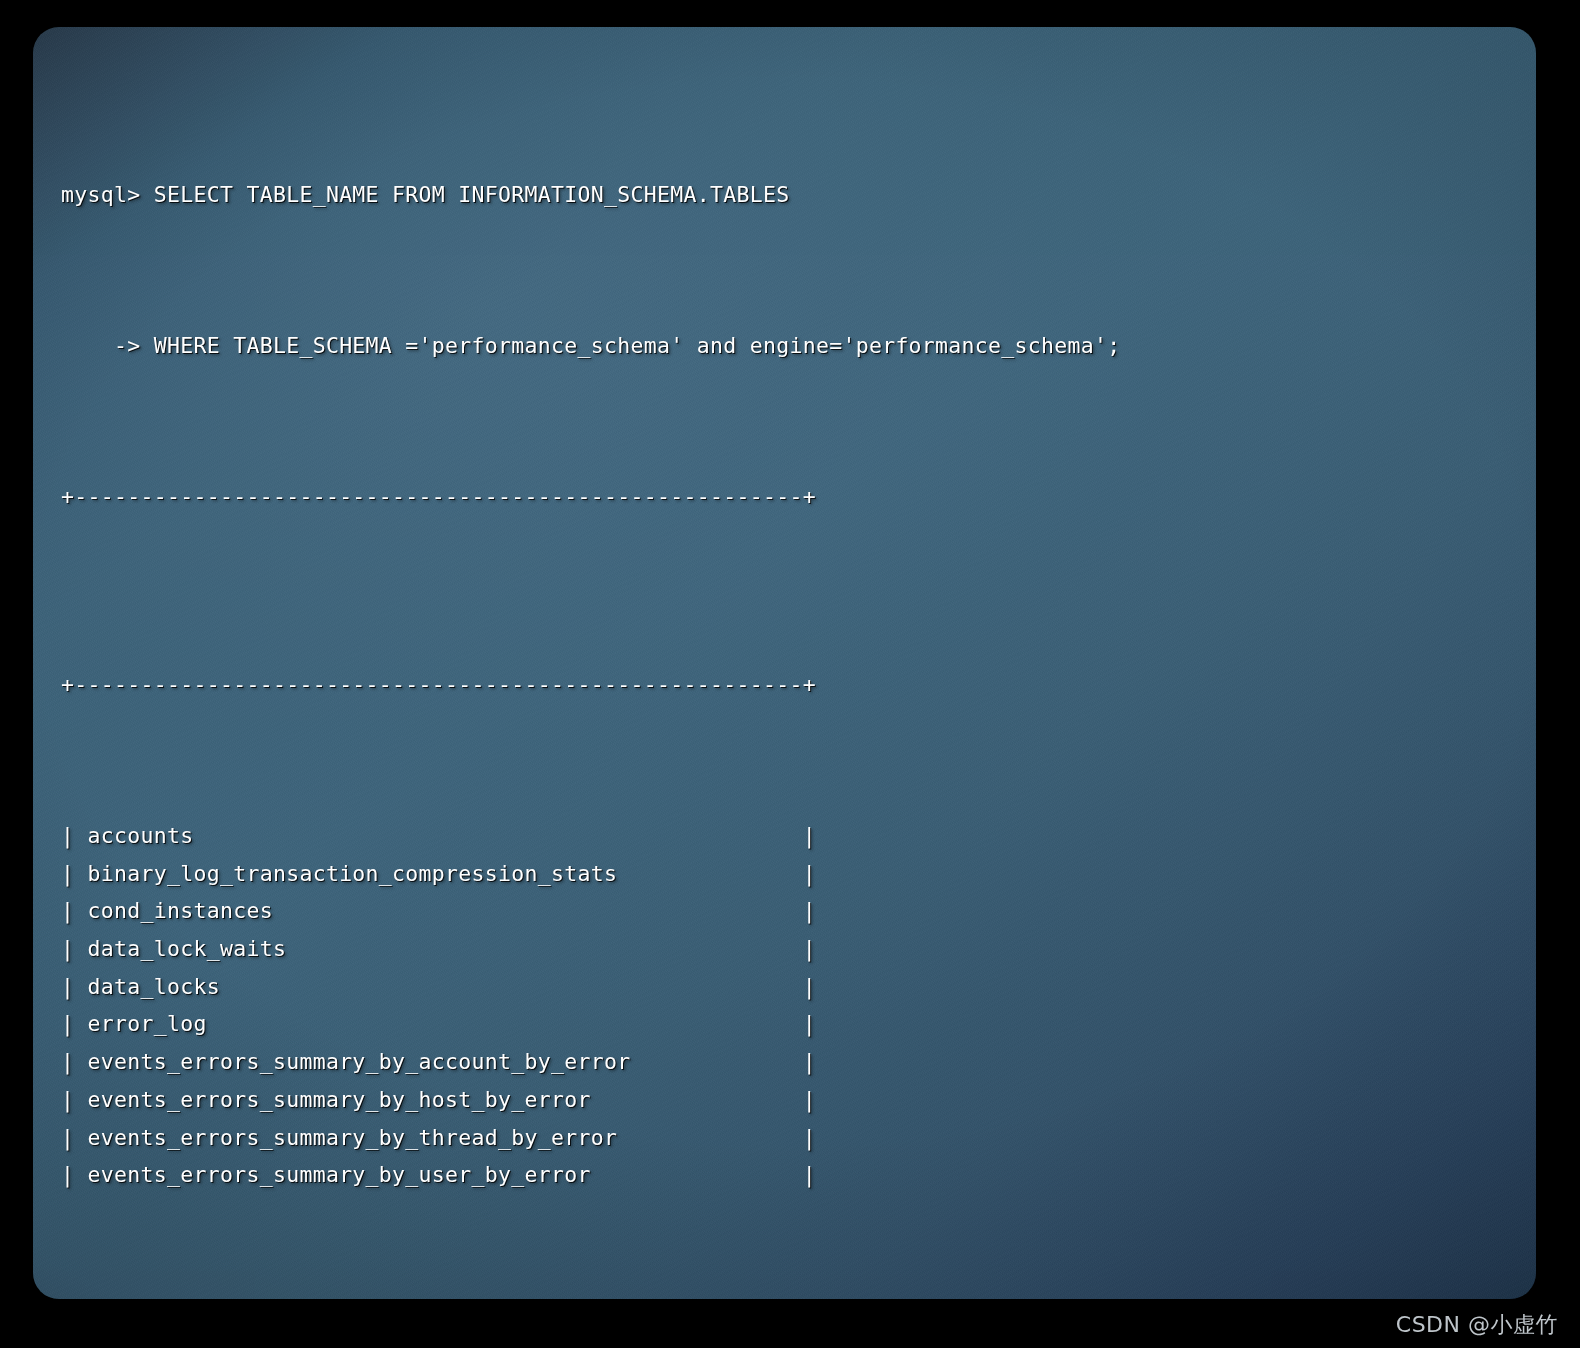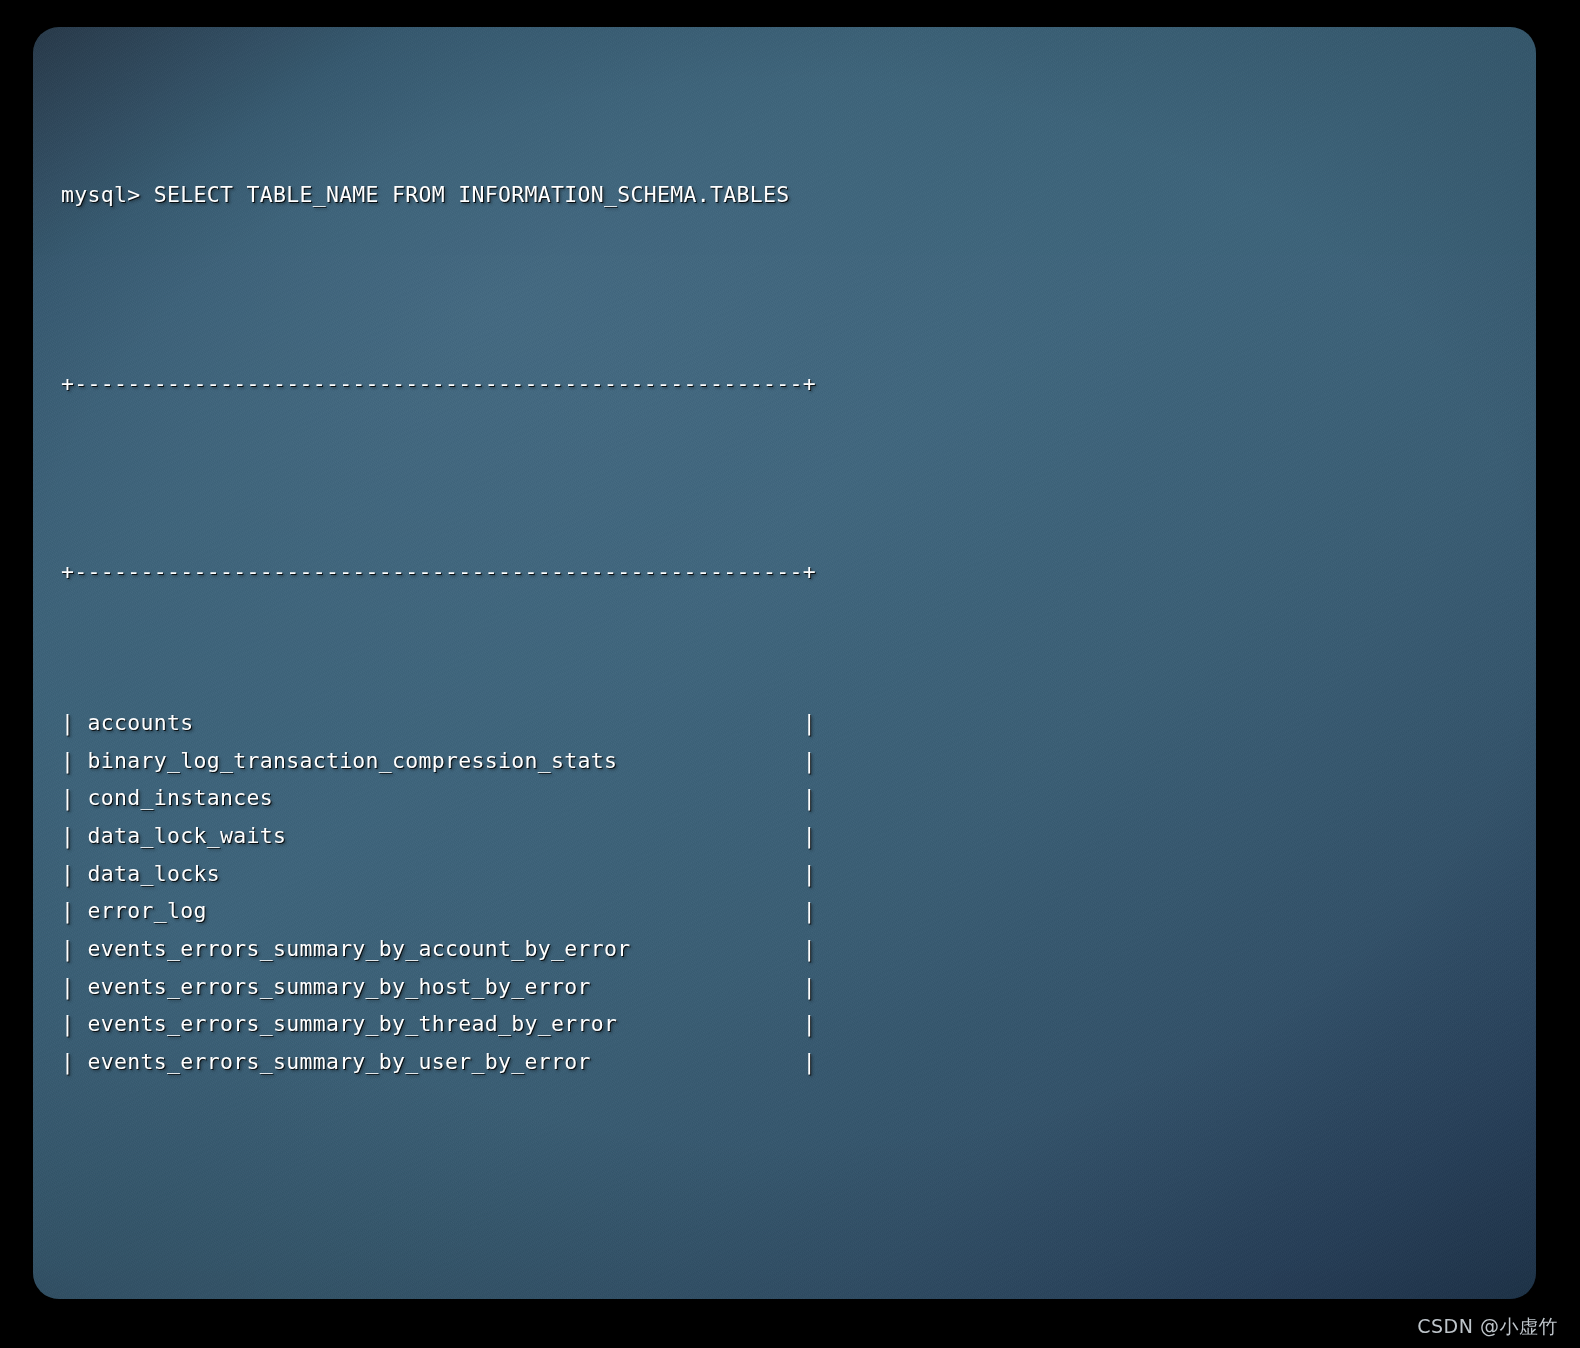--- a/index.html
+++ b/index.html
@@ -97,38 +97,39 @@
   .head-line   { }
   .row-line    { }
 
   
   #watermark {
     position: absolute;
     right: 22px;
     bottom: 8px;
     z-index: 5;
     font-family: "DejaVu Sans", "Liberation Sans", sans-serif;
-    font-size: 19px;
+    font-size: 22px;
     color: #cfd6dc;
     letter-spacing: 0.5px;
     opacity: 0.92;
     text-align: right;
   }
 </style>
 </head>
 <body>
 
 <div id="screenshot">
 
   <div id="terminal">
 
     <div id="console">
 
       <div class="line prompt-line">mysql&gt; SELECT TABLE_NAME FROM INFORMATION_SCHEMA.TABLES</div>
 
+      <div class="line cont-line">    -&gt; WHERE TABLE_SCHEMA ='performance_schema' and engine='performance_schema';</div>
 
       <div class="line rule-line">+-------------------------------------------------------+</div>
 
 
       <div class="line rule-line">+-------------------------------------------------------+</div>
 
       <div id="rows"><div class="line row-line">| accounts                                              |</div><div class="line row-line">| binary_log_transaction_compression_stats              |</div><div class="line row-line">| cond_instances                                        |</div><div class="line row-line">| data_lock_waits                                       |</div><div class="line row-line">| data_locks                                            |</div><div class="line row-line">| error_log                                             |</div><div class="line row-line">| events_errors_summary_by_account_by_error             |</div><div class="line row-line">| events_errors_summary_by_host_by_error                |</div><div class="line row-line">| events_errors_summary_by_thread_by_error              |</div><div class="line row-line">| events_errors_summary_by_user_by_error                |</div></div>
 
     </div>
   </div>

